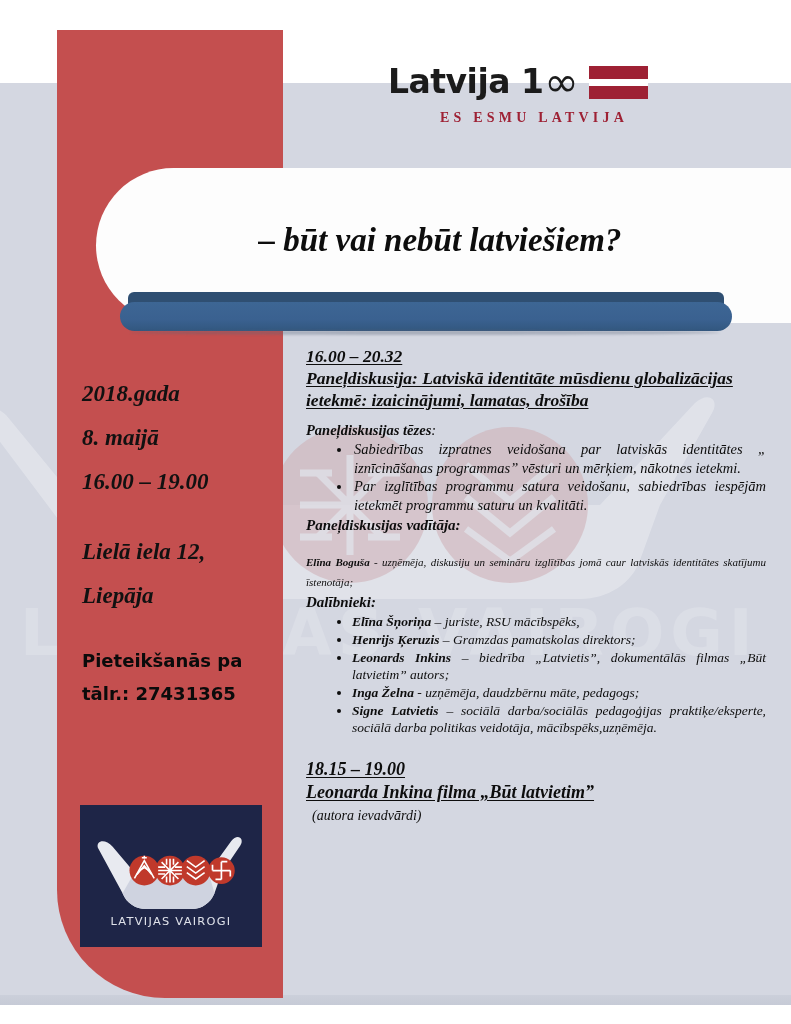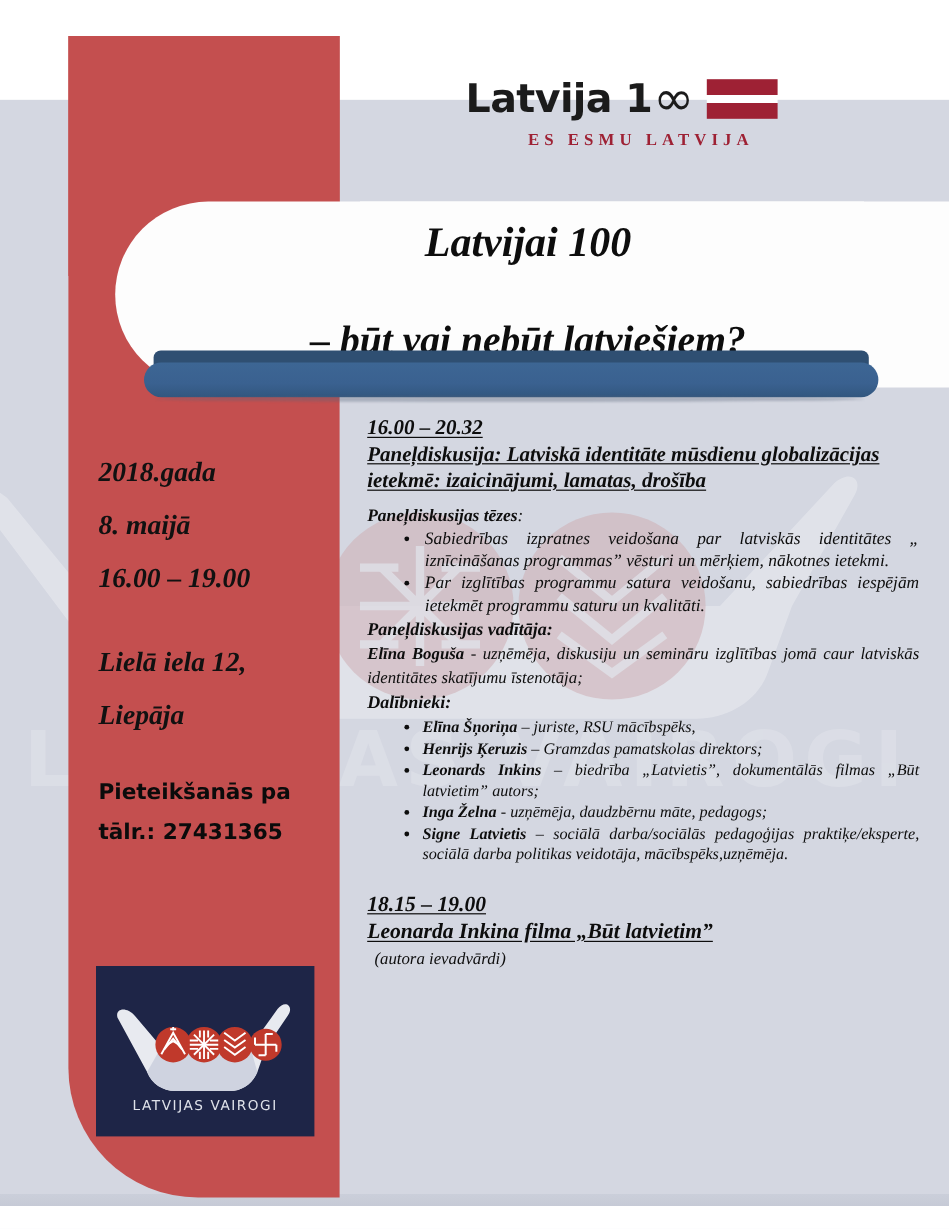--- a/index.html
+++ b/index.html
@@ -164,22 +164,22 @@
   }
   ul.bullets li{
     font-family:"Liberation Serif", serif;
     font-style:italic;font-size:14.5px;line-height:18.5px;
     text-align:justify;
     margin-bottom:0;
     padding-left:2px;
   }
   .moder{
     font-family:"Liberation Serif", serif;
-    font-style:italic;font-size:14px;line-height:20px;
-    text-align:justify;margin-top:1px;
+    font-style:italic;font-size:11px;line-height:20px;
+    text-align:justify;margin-top:17px;
   }
   .moder b{font-weight:bold;}
   .subhead{
     font-family:"Liberation Serif", serif;
     font-style:italic;font-weight:bold;font-size:15px;line-height:19px;
     margin-top:1px;
   }
   ul.people{
     list-style:disc;margin:1px 0 0 0;padding-left:46px;
   }
@@ -253,21 +253,20 @@
       <span class="l100-text">Latvija 1</span>
       <span class="infinity">∞</span>
       <span class="lv-flag"></span>
     </div>
     <div class="l100-sub">ES ESMU LATVIJA</div>
   </div>
 
   <div class="title-blob"></div>
   <div class="title-blob2"></div>
   <div class="title-text">
-    <span>Latvijai 100</span>
     <span class="l2">– būt vai nebūt latviešiem?</span>
   </div>
 
   <div class="blue-bar-wrap">
     <div class="blue-bar-top"></div>
     <div class="blue-bar-main"></div>
     <div class="blue-bar-shadow"></div>
   </div>
 
   <div class="left-col">

